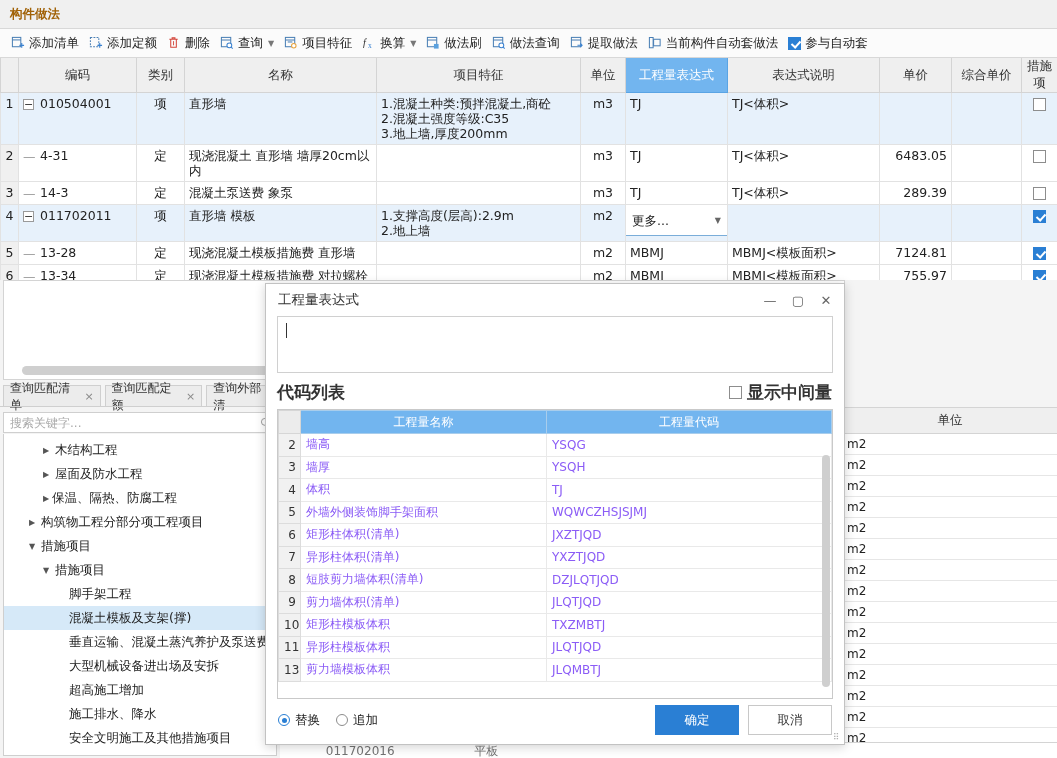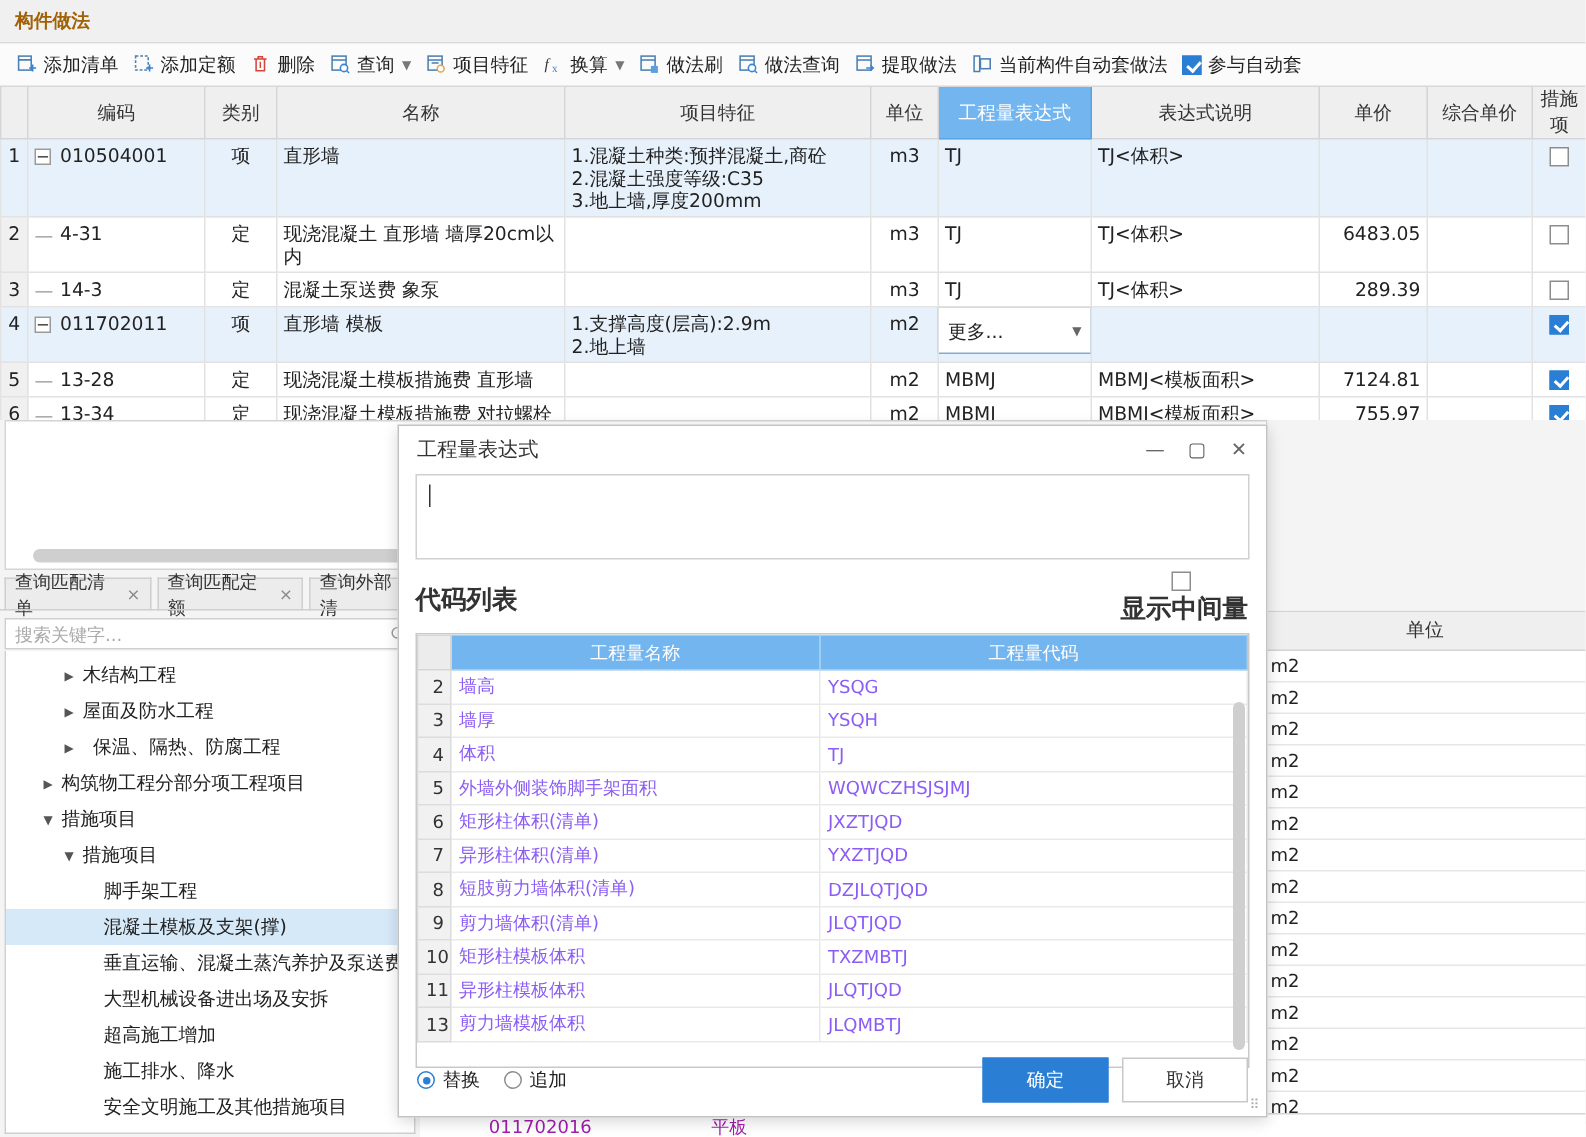--- a/index.html
+++ b/index.html
@@ -136,21 +136,21 @@
   table.rg td{height:20px;border:1px solid #e6e6e6;font-size:12px;padding:0 4px;}
   table.rg td.unit{text-align:left;color:#222;}
   td.editing{outline:2px solid #6a6a6a;outline-offset:-2px;}
   .rg-dots{position:absolute;left:281px;top:700px;font-size:9px;color:#999;
            letter-spacing:0;line-height:3px;width:5px;}
 
   
   .partial-row{
     position:absolute;left:280px;top:742px;width:777px;height:16px;
     background:#fff;border-top:1px solid #d4d4d4;overflow:hidden;
-    font-size:12px;color:#a21caf;
+    font-size:12px;color:#737373;
   }
 
   
   .dialog{
     position:absolute;left:265px;top:283px;width:580px;height:462px;
     background:#fff;border:1px solid #c2c2c2;box-sizing:border-box;
     box-shadow:0 2px 10px rgba(0,0,0,.18);
   }
   .dlg-title{
     height:32px;display:flex;align-items:center;padding:0 4px 0 12px;
@@ -164,21 +164,21 @@
   .dlg-input{
     margin:0 11px;height:57px;border:1px solid #d0d0d0;box-sizing:border-box;
     background:#fff;padding:6px 8px;position:relative;
   }
   .caret{display:inline-block;width:1px;height:15px;background:#333;
          vertical-align:middle;}
   .dlg-subhdr{
     display:flex;align-items:center;justify-content:space-between;
     padding:8px 12px 5px 11px;font-size:17px;color:#333;font-weight:bold;
   }
-  .dlg-subhdr .mid-chk{display:flex;align-items:center;flex-direction:column;}
+  .dlg-subhdr .mid-chk{display:flex;align-items:center;}
   .dlg-subhdr .mid-chk .cbx{margin-right:5px;}
   .codetable-wrap{
     margin:0 11px;height:290px;border:1px solid #c9c9c9;box-sizing:border-box;
     position:relative;overflow:hidden;background:#fff;
   }
   table.ct{border-collapse:collapse;table-layout:fixed;width:100%;}
   table.ct th{
     height:20px;background:#72b5ef;color:#fff;font-weight:normal;font-size:12px;
     border:1px solid #a8cdec;
   }
@@ -470,21 +470,21 @@
       <div class="tnode" style="padding-left: 36px;">
         <span class="tarrow">▶</span>
         <span style="margin-left:3px">木结构工程</span>
       </div>
       <div class="tnode" style="padding-left: 36px;">
         <span class="tarrow">▶</span>
         <span style="margin-left:3px">屋面及防水工程</span>
       </div>
       <div class="tnode" style="padding-left: 36px;">
         <span class="tarrow">▶</span>
-        <span style="margin-left:10px">保温、隔热、防腐工程</span>
+        <span style="margin-left:0">保温、隔热、防腐工程</span>
       </div>
       <div class="tnode" style="padding-left: 22px;">
         <span class="tarrow">▶</span>
         <span style="margin-left:3px">构筑物工程分部分项工程项目</span>
       </div>
       <div class="tnode" style="padding-left: 22px;">
         <span class="tarrow">▼</span>
         <span style="margin-left:3px">措施项目</span>
       </div>
       <div class="tnode" style="padding-left: 36px;">

